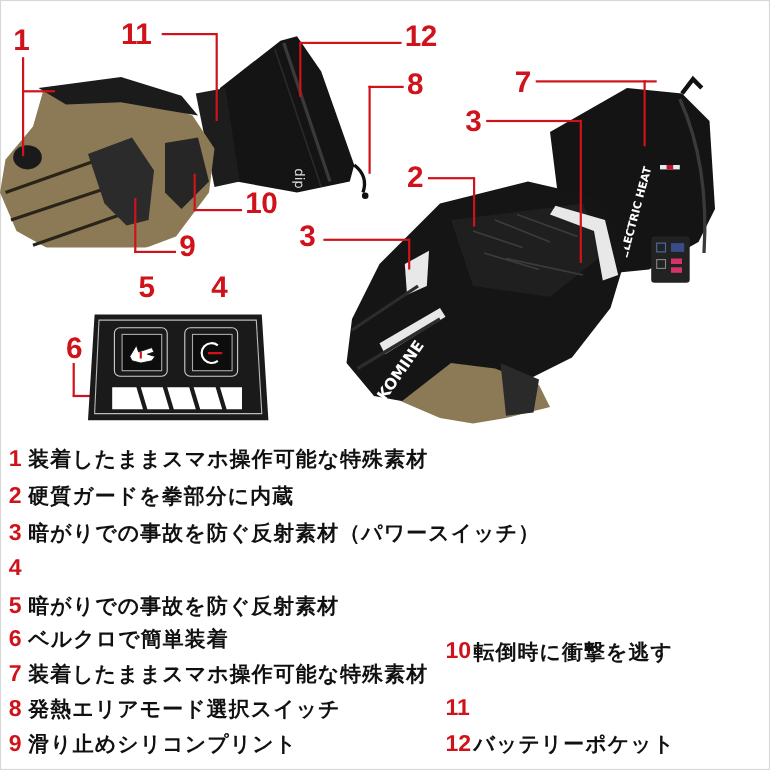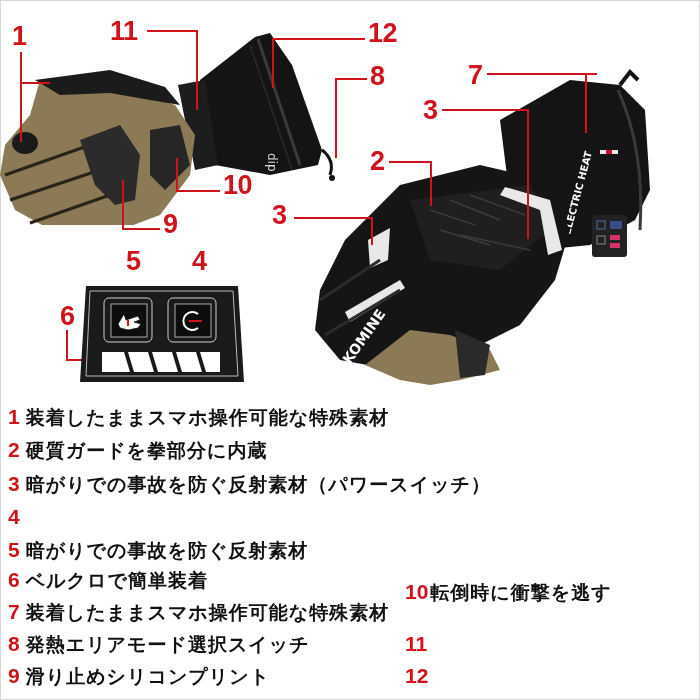--- a/index.html
+++ b/index.html
@@ -208,14 +208,15 @@
     <span class="n" style="margin-right:2px;">10</span>
     <span>
       <span class="t" style="display:block;">転倒時に衝撃を逃す</span>
     </span>
   </div>
   <div class="feat" style="left:405px;top:632px;">
     <span class="n" style="margin-right:2px;">11</span>
   </div>
   <div class="feat" style="left:405px;top:664px;">
     <span class="n" style="margin-right:2px;">12</span>
+      <span class="t">バッテリーポケット</span>
   </div>
 </div>
 
 </body></html>

